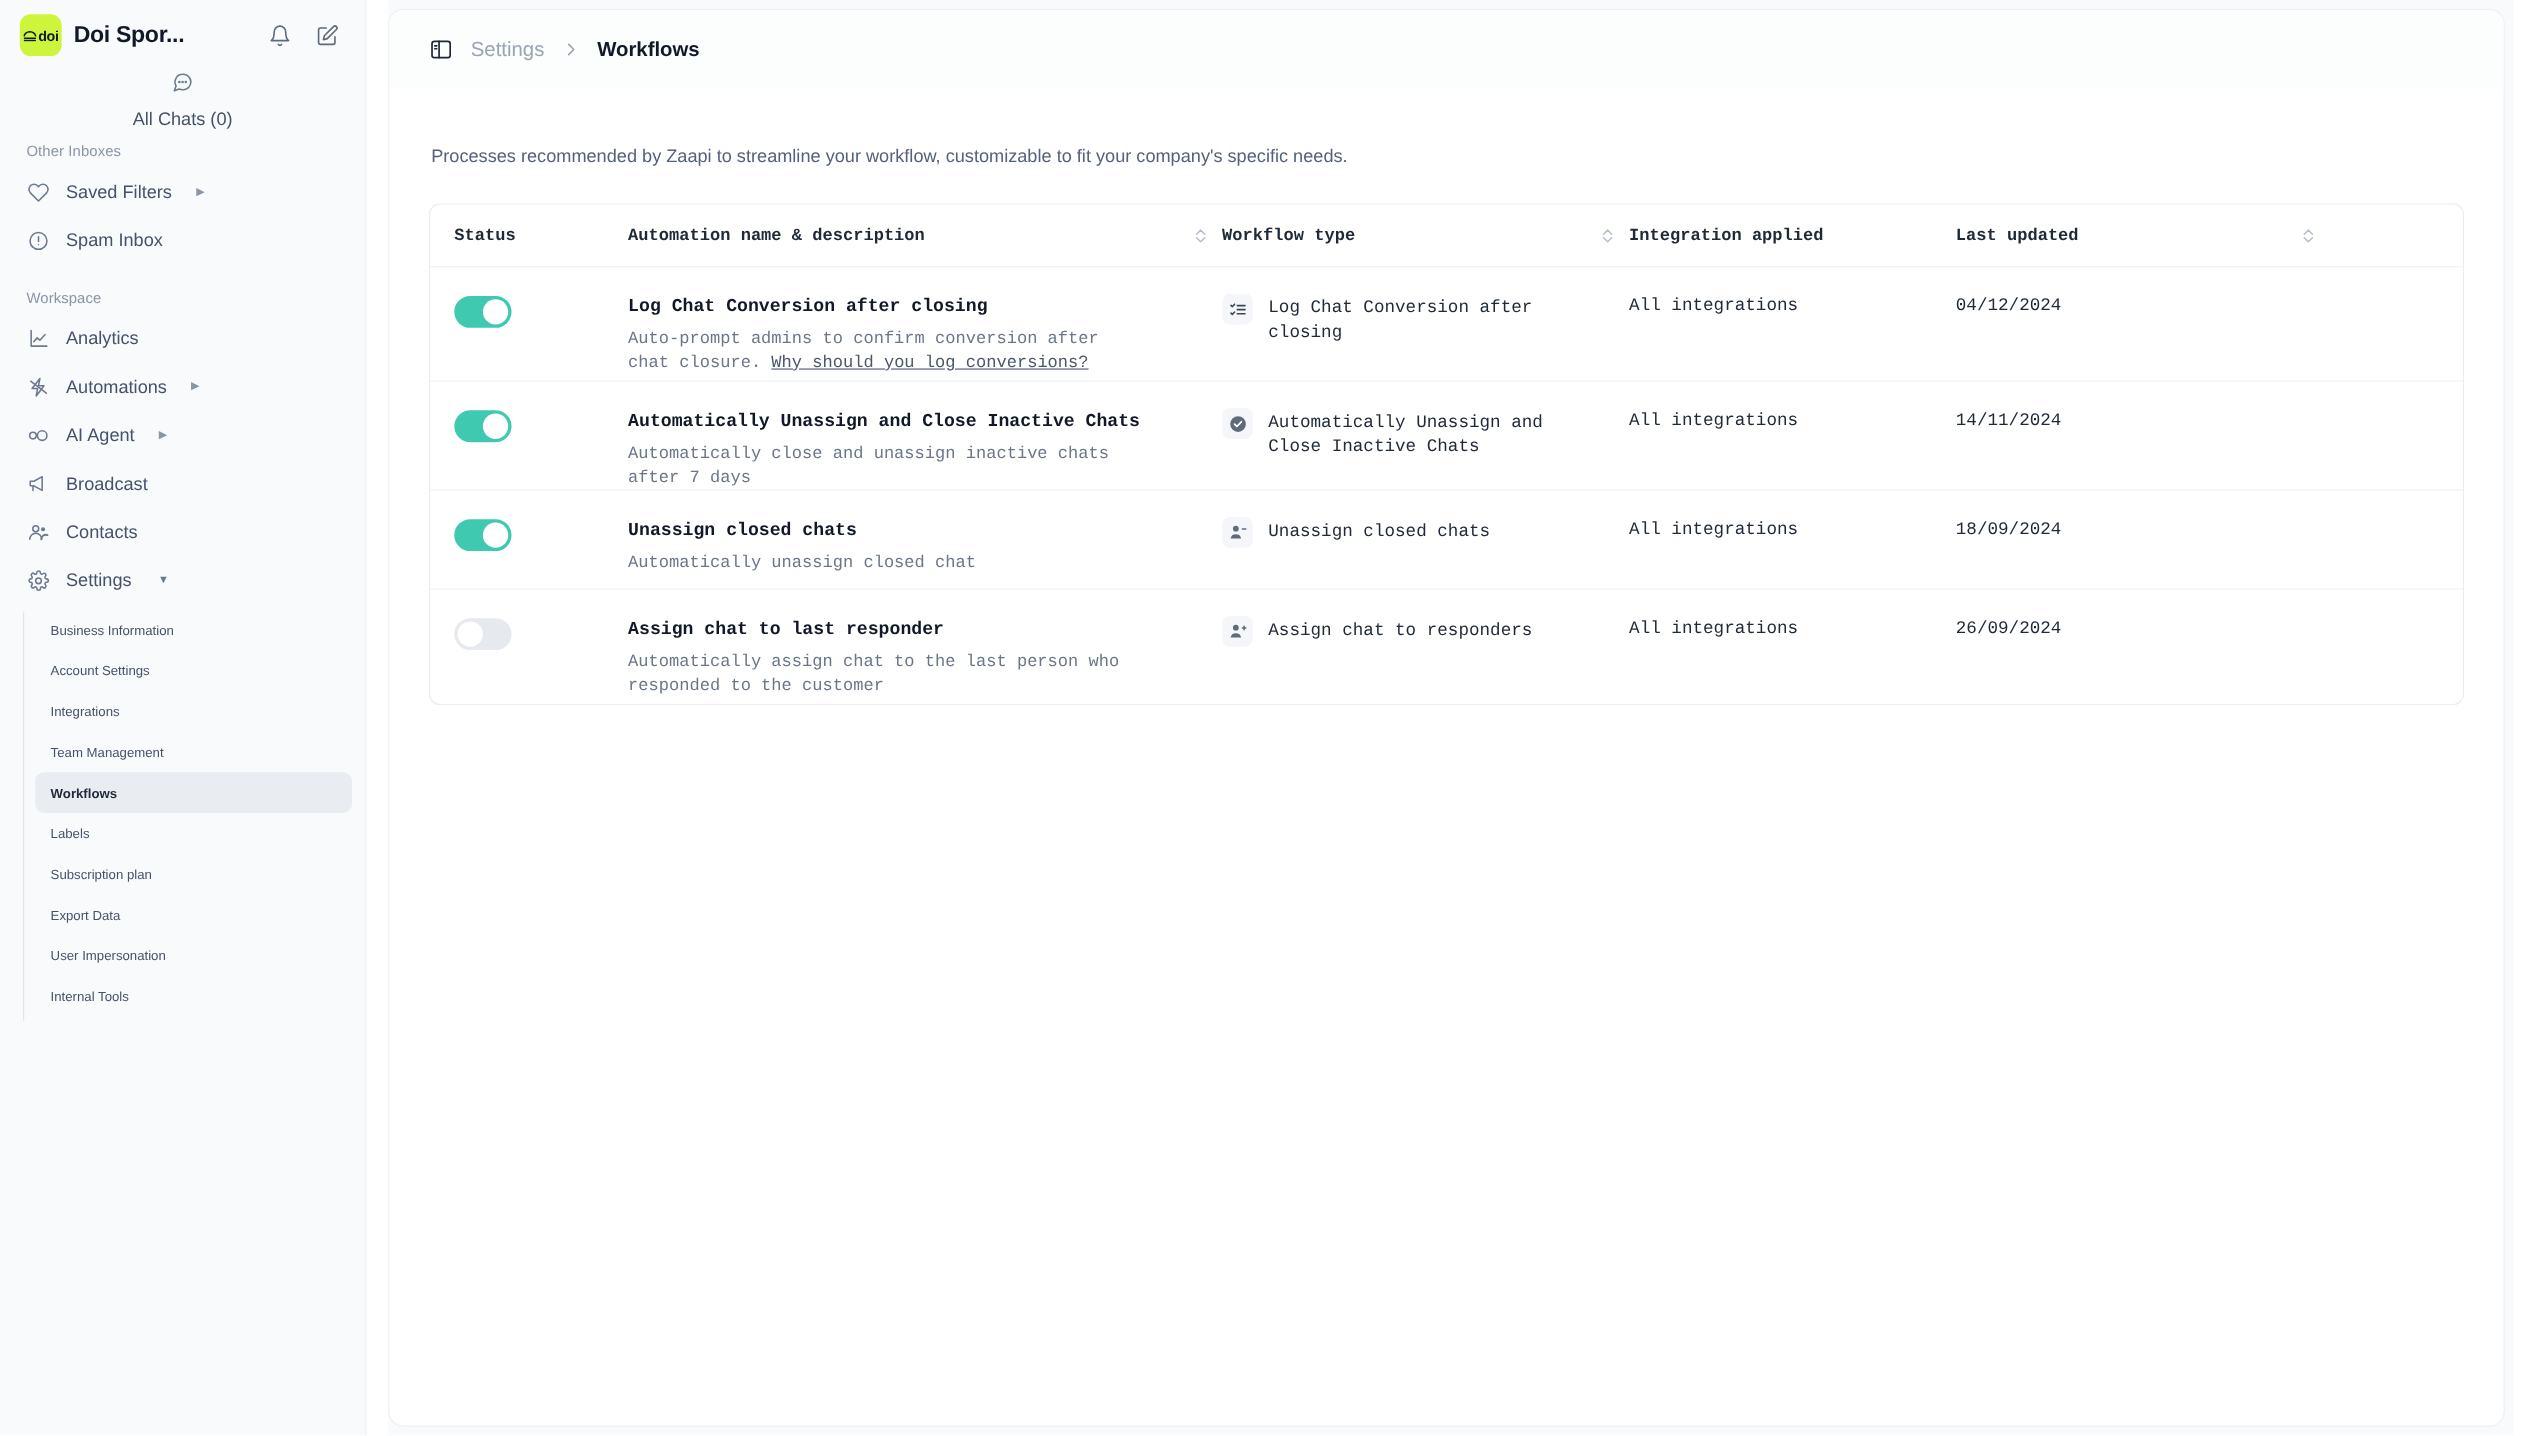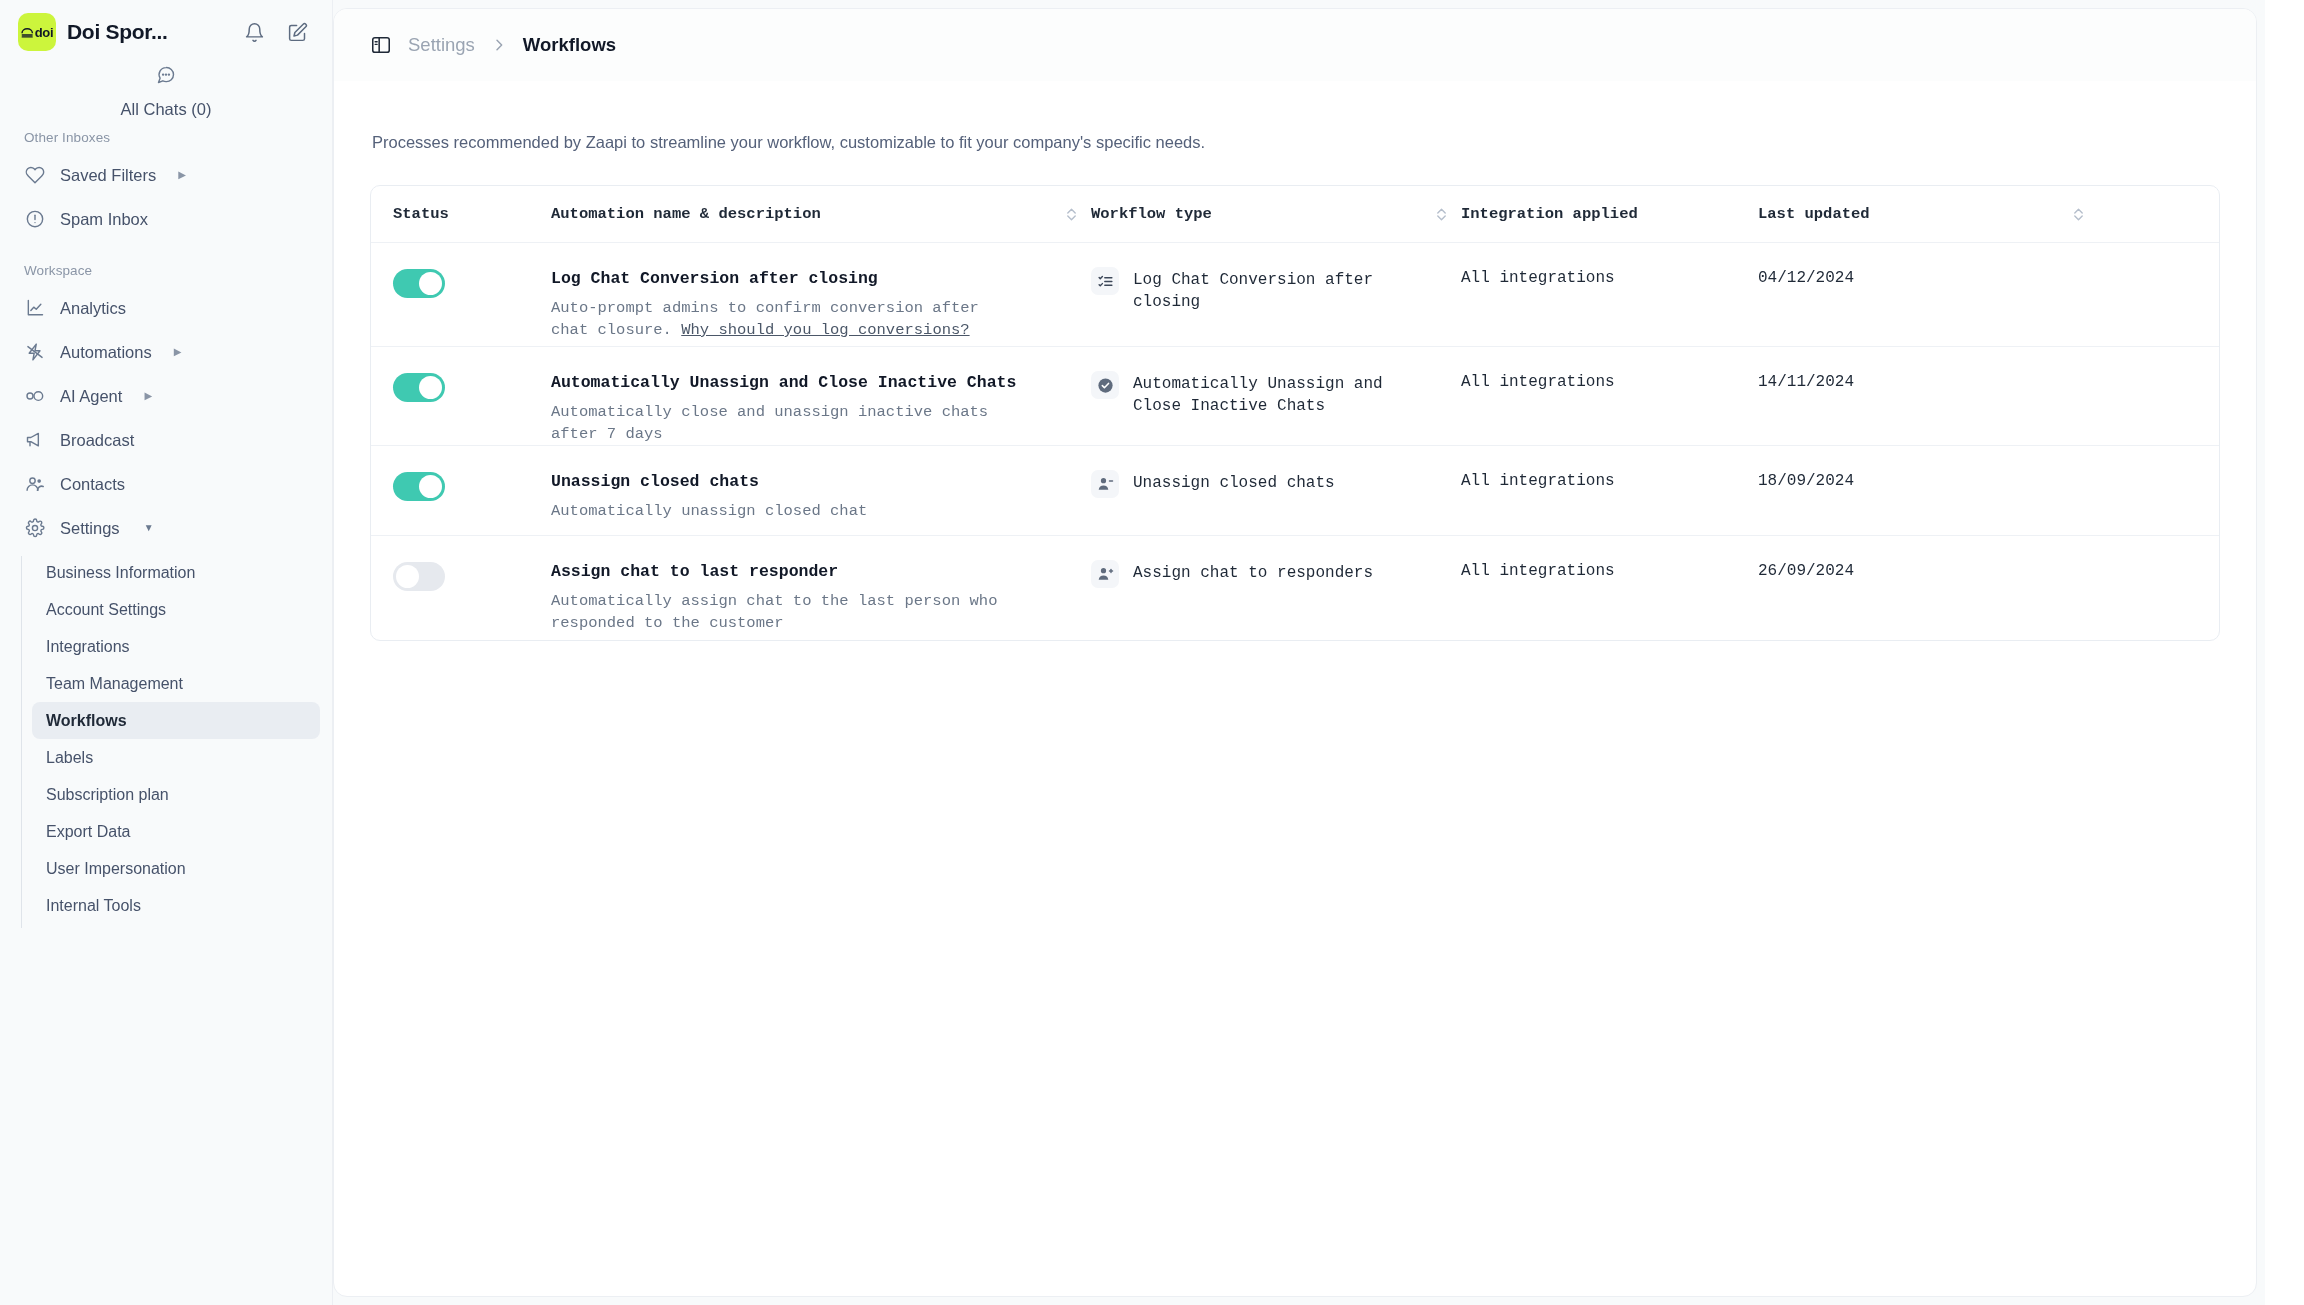--- a/index.html
+++ b/index.html
@@ -2,21 +2,21 @@
 <html><head>
 <meta charset="utf-8">
 <style>
   * { box-sizing: border-box; margin: 0; padding: 0; }
   html, body {
     width: 2304px; height: 1305px;
     font-family: "Liberation Sans", sans-serif;
     background: #ffffff;
     overflow: hidden;
   }
-  .app { display: flex; width: 2172px; height: 1305px; }
+  .app { display: flex; width: 2172px; height: 1305px; gap: 20px; }
 
   
   .sidebar {
     width: 333px; height: 1305px;
     background: #f8fafb;
     border-right: 1px solid #eceff3;
     flex: 0 0 333px;
     position: relative;
     overflow: hidden;
   }
@@ -74,21 +74,21 @@
     content: ""; position: absolute; left: 21px; top: 2px; bottom: -4px;
     width: 1px; background: #dfe4ea;
   }
   .sub-item {
     display: flex; align-items: center;
     height: 37px;
     margin: 0 12px 0 10px;
     padding: 0 14px;
     border-radius: 8px;
     color: #46526a;
-    font-size: 16px;
+    font-size: 12px;
     cursor: pointer;
     white-space: nowrap;
     text-align: right;
   }
   .sub-item.active { background: #e9edf2; color: #1f2937; font-weight: bold; }
 
   
   .main {
     flex: 1 1 auto;
     background: #f8fafb;

